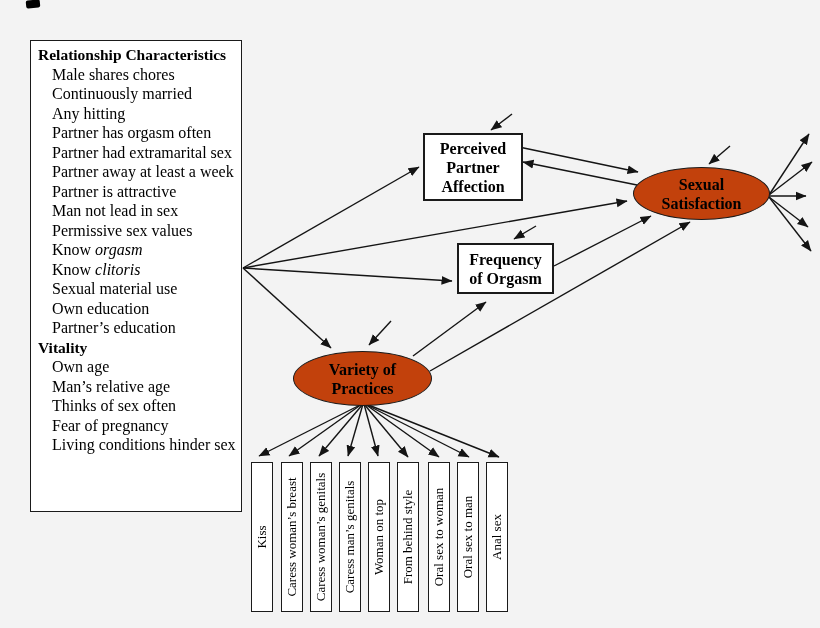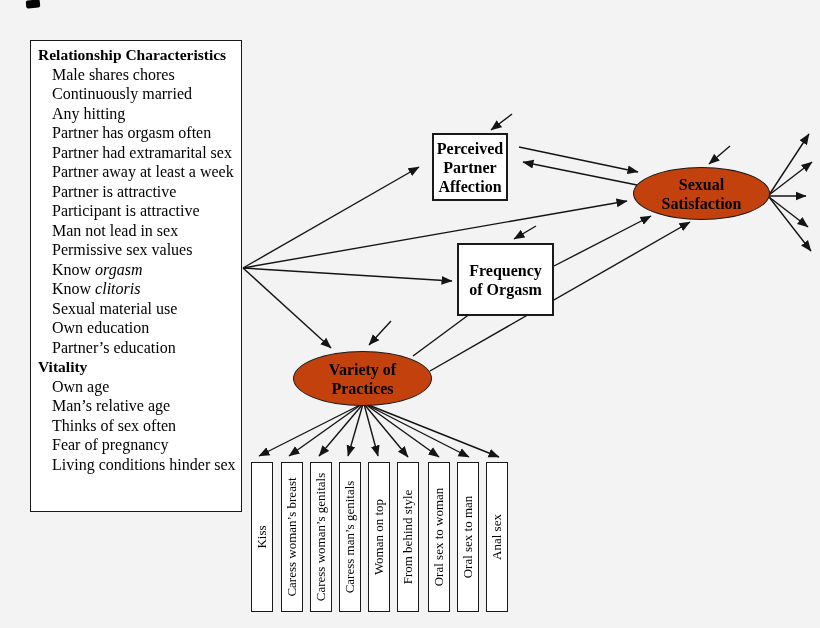--- a/index.html
+++ b/index.html
@@ -23,22 +23,22 @@
   }
   .p-hdr{font-weight:bold;font-size:15.5px;line-height:19.5px;white-space:nowrap;}
   .p-item{font-size:16px;line-height:19.5px;padding-left:14px;white-space:nowrap;}
   .it{font-style:italic;}
   
   .rect-node{
     position:absolute;box-sizing:border-box;background:#fff;border:2px solid #1a1a1a;
     display:flex;align-items:center;justify-content:center;text-align:center;
     font-weight:bold;font-size:16px;line-height:19px;
   }
-  #node-ppa{left:432px;top:133px;width:76px;height:68px;padding:0 2px;}
-  #node-freq{left:457px;top:243px;width:97px;height:73px;padding:0 19px;}
+  #node-ppa{left:423px;top:133px;width:100px;height:68px;padding:0 2px;}
+  #node-freq{left:457px;top:243px;width:97px;height:51px;padding:0 19px;}
   .ellipse-node{
     position:absolute;box-sizing:border-box;background:#c2410c;border:1.7px solid #1a1a1a;
     border-radius:50%;
     display:flex;align-items:center;justify-content:center;text-align:center;
     font-weight:bold;font-size:16px;line-height:19px;
   }
   #node-ss{left:633px;top:167px;width:137px;height:53px;padding:0 20px;}
   #node-vp{left:293px;top:351px;width:139px;height:55px;padding:0 24px;}
   
   .ind{
@@ -103,21 +103,20 @@
 
   <div id="panel">
     <div class="p-hdr">Relationship Characteristics</div>
     <div class="p-item">Male shares chores</div>
     <div class="p-item">Continuously married</div>
     <div class="p-item">Any hitting</div>
     <div class="p-item">Partner has orgasm often</div>
     <div class="p-item">Partner had extramarital sex</div>
     <div class="p-item">Partner away at least a week</div>
     <div class="p-item">Partner is attractive</div>
-    <div class="p-item">Participant is attractive</div>
     <div class="p-item">Man not lead in sex</div>
     <div class="p-item">Permissive sex values</div>
     <div class="p-item"><span>Know </span><span class="it">orgasm</span></div>
     <div class="p-item"><span>Know </span><span class="it">clitoris</span></div>
     <div class="p-item">Sexual material use</div>
     <div class="p-item">Own education</div>
     <div class="p-item">Partner’s education</div>
     <div class="p-hdr">Vitality</div>
     <div class="p-item">Own age</div>
     <div class="p-item">Man’s relative age</div>

